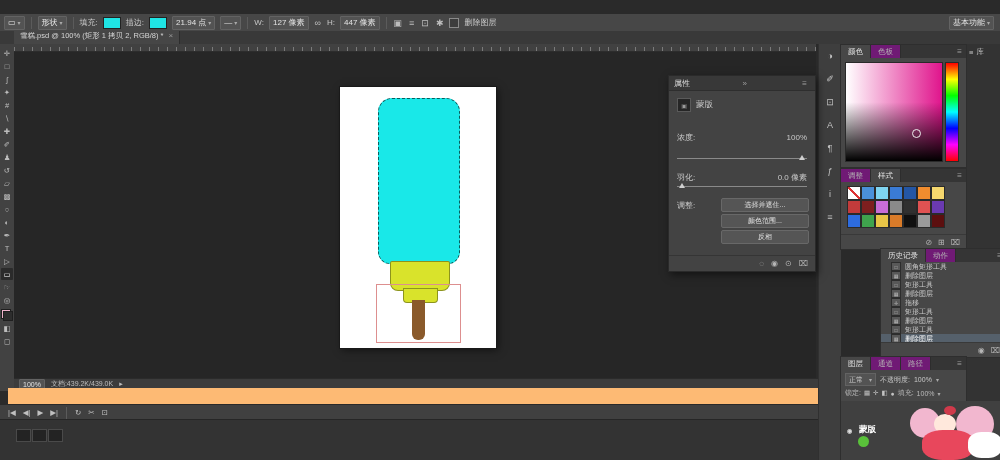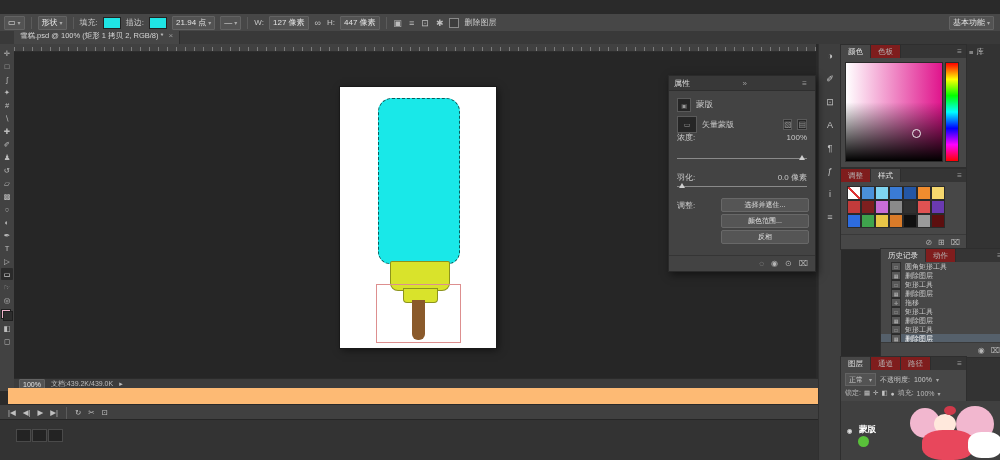--- a/index.html
+++ b/index.html
@@ -64,21 +64,21 @@
   
   #dockicons{left:818px;top:44px;width:22px;height:416px;background:#3e3e3e;border-left:1px solid #303030;
              display:flex;flex-direction:column;align-items:center;padding-top:5px;gap:9px}
   .dock-ic{width:16px;height:14px;display:flex;align-items:center;justify-content:center;color:#c2c2c2;font-size:9px}
   #rightedge{left:965px;top:44px;width:35px;height:416px;background:#333333}
   #libtab{position:absolute;left:4px;top:3px;display:flex;align-items:center;gap:3px;color:#c5c5c5;font-size:7.5px}
 
   
   .panel{background:#474747;border:1px solid #2e2e2e}
   .ptabs{display:flex;background:#353535;height:13px}
-  .ptab{padding:0 7px;line-height:13px;font-size:7.5px;color:#b5b5b5;background:#7f1d1d;border-right:1px solid #2d2d2d}
+  .ptab{padding:0 7px;line-height:13px;font-size:7.5px;color:#b5b5b5;background:#701a75;border-right:1px solid #2d2d2d}
   .ptab.active{background:#474747;color:#e4e4e4}
   .pmenu{margin-left:auto;color:#9f9f9f;padding:0 4px;line-height:13px;font-size:8px}
 
   #colorspanel{left:840px;top:44px;width:125px;height:122px}
   #picker{position:absolute;left:4px;top:17px;width:96px;height:98px;border:1px solid #2a2a2a;
           background:linear-gradient(to top,#000,rgba(0,0,0,0) 60%),linear-gradient(to right,#fff,#e0148c)}
   #picker-cursor{position:absolute;left:66px;top:66px;width:7px;height:7px;border:1px solid #eee;border-radius:50%}
   #huestrip{position:absolute;left:104px;top:17px;width:12px;height:98px;border:1px solid #2a2a2a;
             background:linear-gradient(to bottom,#f00,#ff0,#0f0,#0ff,#00f,#f0f,#f00)}
 
@@ -447,26 +447,20 @@
   <div id="propspanel" class="abs">
     <div id="prophead">
       <span>属性</span>
       <span class="phic">»</span>
       <span class="phic">≡</span>
     </div>
     <div class="prow" style="top:22px">
       <span class="pthumb" style="width:12px;height:12px;font-size:6px">▣</span>
       <span style="font-size:8.5px">蒙版</span>
     </div>
-    <div class="prow" style="top:40px">
-      <span class="pthumb" style="width:18px;height:15px;font-size:7px">▭</span>
-      <span>矢量蒙版</span>
-      <span style="margin-left:auto" class="pthumb">▧</span>
-      <span class="pthumb">▤</span>
-    </div>
     <div class="prow" style="top:56px">
       <span>浓度:</span>
       <span style="margin-left:auto">100%</span>
     </div>
     <div class="slider" style="top:82px">
       <span class="knob" style="right:2px"></span>
     </div>
     <div class="prow" style="top:96px">
       <span>羽化:</span>
       <span style="margin-left:auto">0.0 像素</span>

